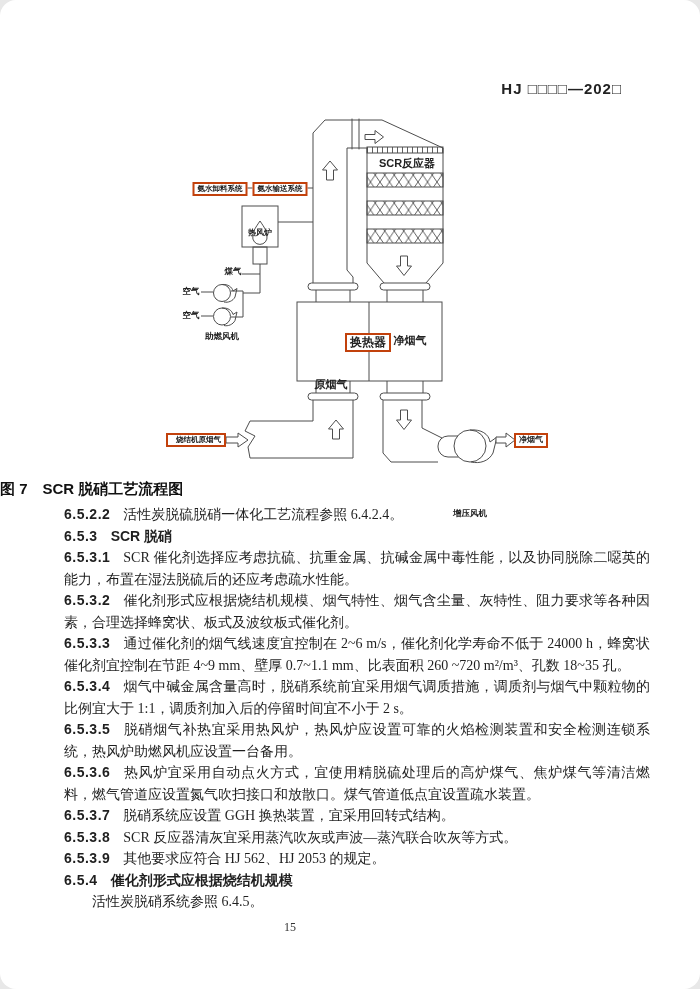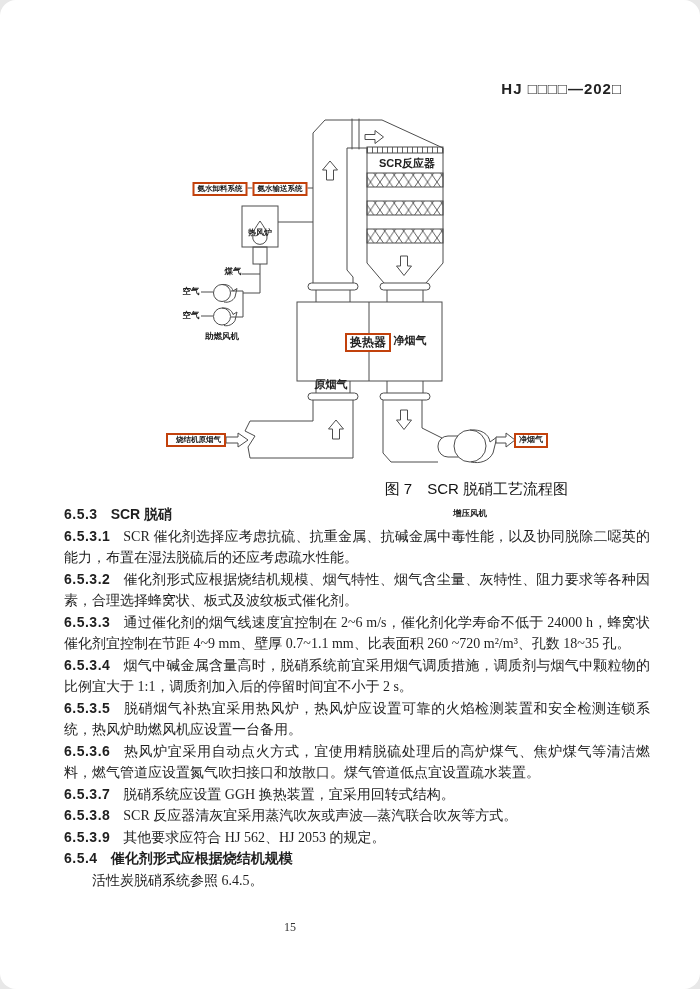--- a/index.html
+++ b/index.html
@@ -10,22 +10,22 @@
          font-weight:bold;font-size:15px;letter-spacing:1px;color:#222;}
   
   .diagram{position:absolute;left:0;top:0;width:700px;height:500px;}
   .diagram svg{position:absolute;left:0;top:0;}
   .dlabel{position:absolute;transform:translateX(-50%);white-space:nowrap;
          font-family:"Liberation Sans","DejaVu Sans",sans-serif;font-weight:600;
          font-size:8.5px;color:#222;line-height:1.1;}
   .dlabel.big{font-size:11px;}
   .dlabel.boxed{border:2px solid #c2410c;background:#fff;padding:1px 3px;font-size:7.5px;}
   
-  .fig-caption{position:absolute;top:480px;left:0;width:568px;text-align:right;
-         font-family:"Liberation Sans","DejaVu Sans",sans-serif;font-weight:normal;font-size:15px;color:#111;}
+  .fig-caption{position:absolute;top:480px;left:0;width:568px;text-align:left;
+         font-family:"Liberation Sans","DejaVu Sans",sans-serif;font-weight:bold;font-size:15px;color:#111;}
   
   .bodytext{position:absolute;left:64px;top:504px;width:586px;}
   .clause{margin:0;font-size:14px;line-height:21.5px;text-align:justify;}
   .clause .cnum{font-family:"Liberation Sans","DejaVu Sans",sans-serif;font-weight:bold;
          padding-right:13px;letter-spacing:0.5px;}
   .clause.heading{font-family:"Liberation Sans","DejaVu Sans",sans-serif;font-weight:bold;}
   .clause.indent{text-indent:2em;}
   
   .pagenum{position:absolute;top:920px;left:0;width:580px;text-align:center;font-size:12px;color:#333;}
 </style>
@@ -119,20 +119,21 @@
     <div class="dlabel boxed" style="left:368px;top:333px;font-size:12px;">换热器</div>
     <div class="dlabel big" style="left:410px;top:334px;">净烟气</div>
     <div class="dlabel boxed" style="left:196px;top:433px;padding-left:8px;">烧结机原烟气</div>
     <div class="dlabel" style="left:470px;top:466px;margin-top:43px;">增压风机</div>
     <div class="dlabel boxed" style="left:531px;top:433px;font-size:8px;">净烟气</div>
   </div>
 
   <div class="fig-caption">图 7　SCR 脱硝工艺流程图</div>
 
   <div class="bodytext">
+    <p class="clause"><span class="cnum">6.5.2.2</span><span>活性炭脱硫脱硝一体化工艺流程参照 6.4.2.4。</span></p>
     <p class="clause heading"><span class="cnum">6.5.3</span><span>SCR 脱硝</span></p>
     <p class="clause"><span class="cnum">6.5.3.1</span><span>SCR 催化剂选择应考虑抗硫、抗重金属、抗碱金属中毒性能，以及协同脱除二噁英的能力，布置在湿法脱硫后的还应考虑疏水性能。</span></p>
     <p class="clause"><span class="cnum">6.5.3.2</span><span>催化剂形式应根据烧结机规模、烟气特性、烟气含尘量、灰特性、阻力要求等各种因素，合理选择蜂窝状、板式及波纹板式催化剂。</span></p>
     <p class="clause"><span class="cnum">6.5.3.3</span><span>通过催化剂的烟气线速度宜控制在 2~6 m/s，催化剂化学寿命不低于 24000 h，蜂窝状催化剂宜控制在节距 4~9 mm、壁厚 0.7~1.1 mm、比表面积 260 ~720 m²/m³、孔数 18~35 孔。</span></p>
     <p class="clause"><span class="cnum">6.5.3.4</span><span>烟气中碱金属含量高时，脱硝系统前宜采用烟气调质措施，调质剂与烟气中颗粒物的比例宜大于 1:1，调质剂加入后的停留时间宜不小于 2 s。</span></p>
     <p class="clause"><span class="cnum">6.5.3.5</span><span>脱硝烟气补热宜采用热风炉，热风炉应设置可靠的火焰检测装置和安全检测连锁系统，热风炉助燃风机应设置一台备用。</span></p>
     <p class="clause"><span class="cnum">6.5.3.6</span><span>热风炉宜采用自动点火方式，宜使用精脱硫处理后的高炉煤气、焦炉煤气等清洁燃料，燃气管道应设置氮气吹扫接口和放散口。煤气管道低点宜设置疏水装置。</span></p>
     <p class="clause"><span class="cnum">6.5.3.7</span><span>脱硝系统应设置 GGH 换热装置，宜采用回转式结构。</span></p>
     <p class="clause"><span class="cnum">6.5.3.8</span><span>SCR 反应器清灰宜采用蒸汽吹灰或声波—蒸汽联合吹灰等方式。</span></p>
     <p class="clause"><span class="cnum">6.5.3.9</span><span>其他要求应符合 HJ 562、HJ 2053 的规定。</span></p>

